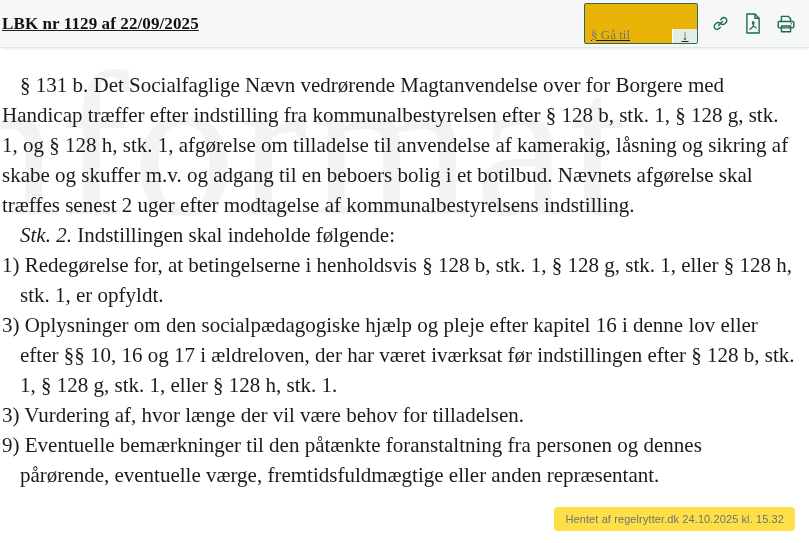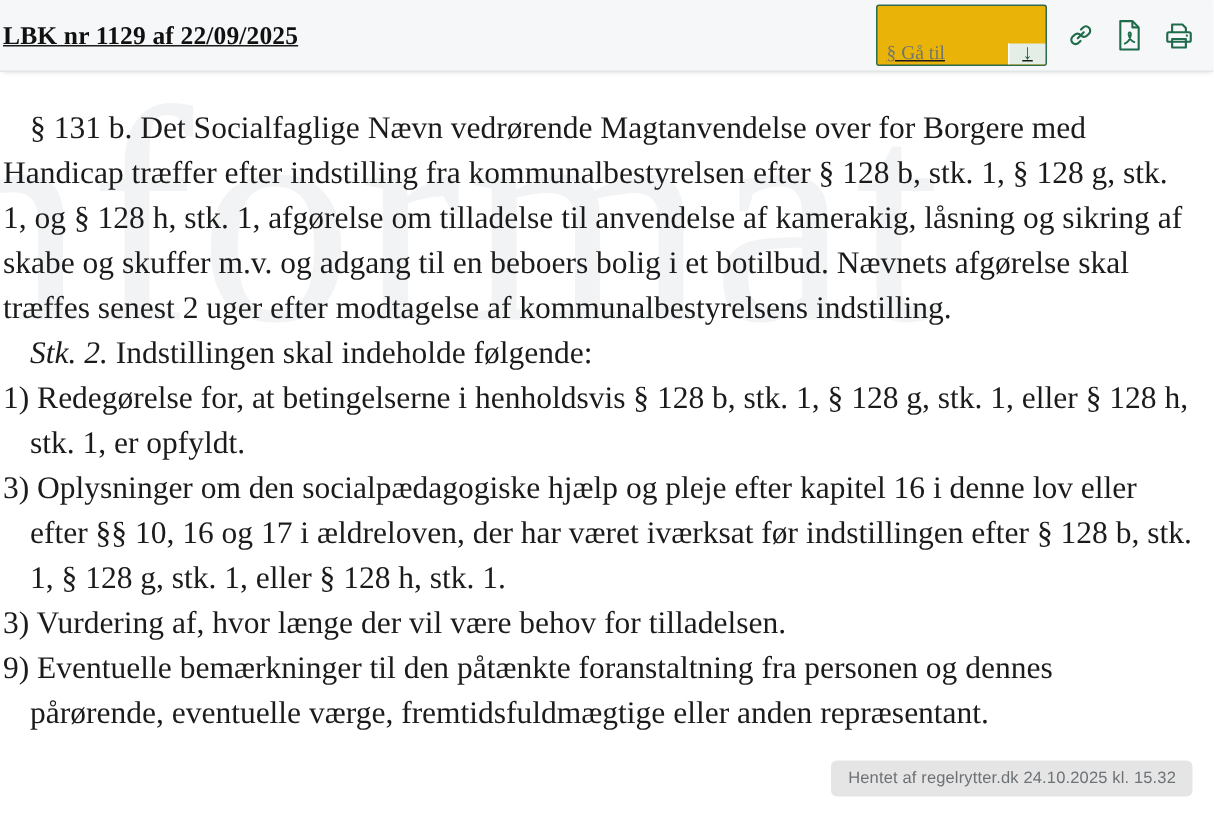--- a/index.html
+++ b/index.html
@@ -144,21 +144,21 @@
     margin: 0;
     padding-left: 18px;
     text-indent: -18px;
   }
 
   
   .footer-badge {
     position: absolute;
     right: 14px;
     bottom: 12px;
-    background: #e5e5e5;
+    background: #fde047;
     border-radius: 4px;
     padding: 6px 11px;
     font-family: "Liberation Sans", "DejaVu Sans", sans-serif;
     font-size: 11px;
     color: #6d7276;
     letter-spacing: 0.1px;
     white-space: nowrap;
     z-index: 2;
   }
 </style>

